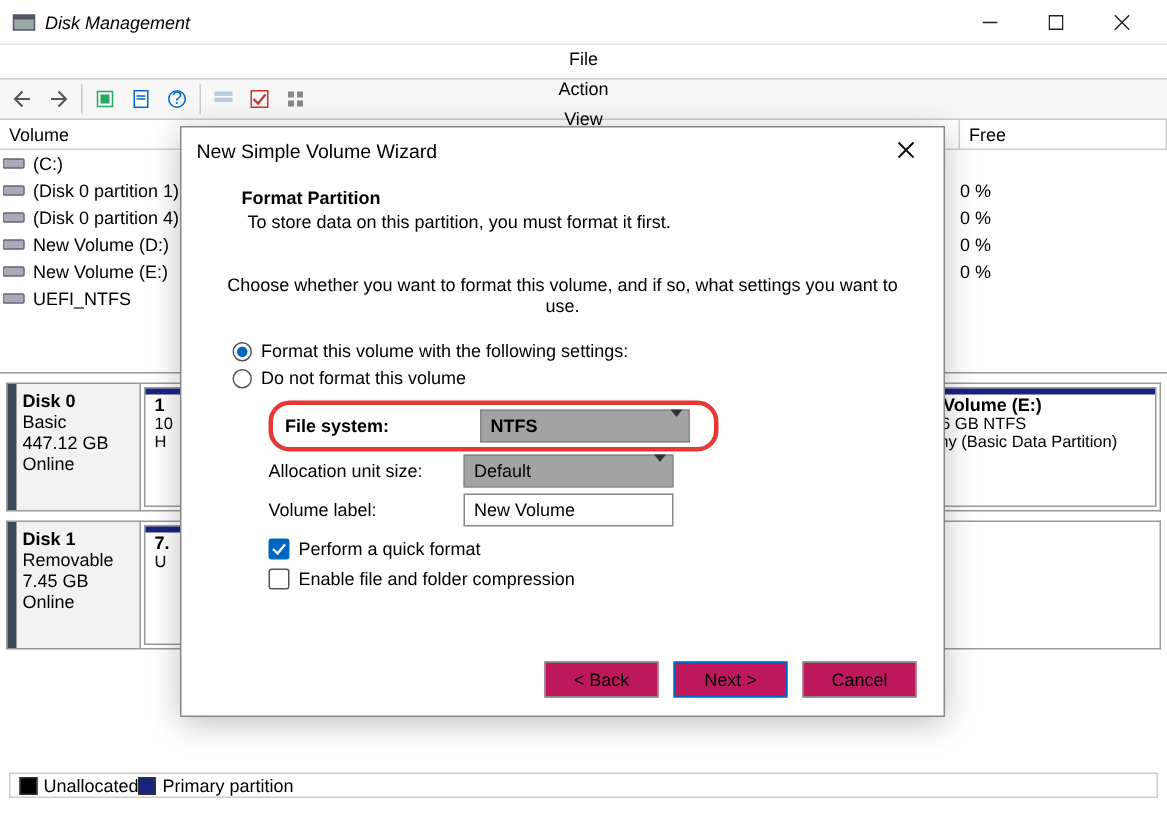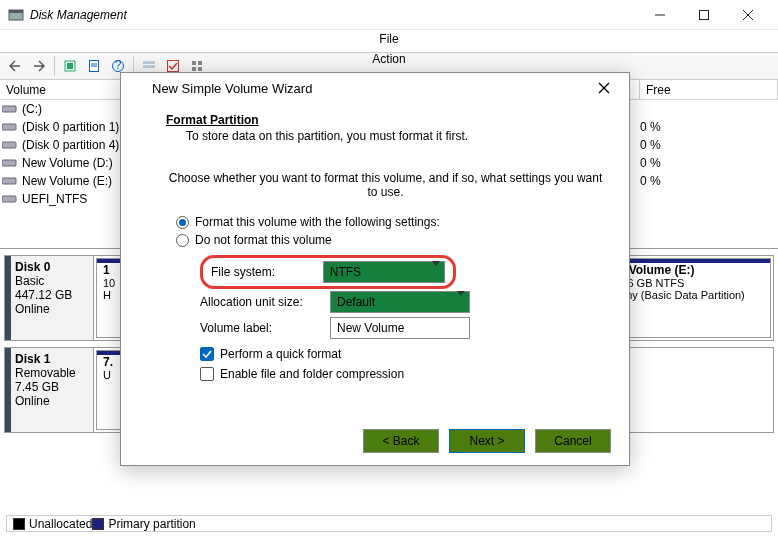--- a/index.html
+++ b/index.html
@@ -43,49 +43,49 @@
 .part .pbar { position:absolute; left:0; top:0; height:4px; width:100%; background:#1a237e; }
 .part .pname { font-weight: bold; }
 .part .pinfo { font-size: 11px; }
 
 .legend { position: absolute; bottom: 10px; left: 6px; right:6px; height: 17px; border: 1px solid #ccc; display:flex; align-items:center; padding:0 6px; }
 .legend .sw { width: 12px; height: 12px; display:inline-block; border:1px solid #333; vertical-align:middle; margin-right:4px;}
 .sw-un { background:#000; }
 .sw-pr { background:#1a237e; }
 
 
-.dialog { position: absolute; left: 120px; top: 72px; width: 510px; height: 394px; background: #fff; border: 1px solid #888; box-shadow: 0 4px 20px rgba(0,0,0,.25); padding-left: 21px; }
+.dialog { position: absolute; left: 120px; top: 84px; width: 510px; height: 394px; background: #fff; border: 1px solid #888; box-shadow: 0 4px 20px rgba(0,0,0,.25); }
 .dlg-title { height: 30px; display:flex; align-items:center; padding:0 10px; }
 .dlg-title .t { font-size: 13px; flex:1; }
 .dlg-close { width:30px; height:30px; display:flex; align-items:center; justify-content:center; }
 .dlg-body { padding: 6px 24px 0 24px; }
-.dlg-body h3 { margin: 4px 0 2px 0; font-size: 12px; font-weight: bold; text-decoration: underline; }
+.dlg-body h3 { margin: 4px 0 2px 16px; font-size: 12px; font-weight: bold; }
 .dlg-body .sub { margin: 0 0 28px 20px; font-size: 12px; }
 .center-line { text-align:center; margin: 14px 0 16px 0; }
 
 .radio-row { display:flex; align-items:center; margin: 4px 0 4px 10px; gap:6px; }
 .radio { width:13px; height:13px; border:1px solid #555; border-radius:50%; display:inline-flex; align-items:center; justify-content:center; background:#fff; }
 .radio.checked::after { content:""; width:7px; height:7px; background:#0067c0; border-radius:50%; }
 
 .settings { margin: 8px 0 0 34px; }
 .srow { display:flex; align-items:center; height: 26px; }
 .srow .lbl { width: 130px; }
-.combo { width: 140px; height: 22px; border:1px solid #888; display:flex; align-items:center; padding:0 6px; position:relative; background:#15803d; font-size:12px; }
+.combo { width: 140px; height: 22px; border:1px solid #888; display:flex; align-items:center; padding:0 6px; position:relative; background:#a3a3a3; font-size:12px; }
 .combo .chev { position:absolute; right:4px; top:4px; }
 .tinput { width: 140px; height: 22px; border:1px solid #888; padding:0 6px; font-size:12px; background:#fff; }
 
-.fs-highlight { border: 3px solid #e53935; border-radius: 14px; padding: 3px 8px; display:flex; align-items:center; width: 256px; }
+.fs-highlight { border: 3px solid #e53935; border-radius: 14px; padding: 3px 8px; display:flex; align-items:center; width: 300px; font-weight: bold; }
 
 .checkrow { display:flex; align-items:center; gap:6px; margin: 6px 0 0 0; }
 .checkbox { width:14px; height:14px; border:1px solid #555; border-radius:2px; display:inline-flex; align-items:center; justify-content:center; background:#fff; }
 .checkbox.checked { background:#0067c0; border-color:#0067c0; }
 .checkbox.checked svg { width:10px; height:10px; }
 
 .dlg-buttons { position:absolute; bottom:12px; right:18px; display:flex; gap:10px; }
-.btn { width: 76px; height: 24px; border:1px solid #888; background:#4d7c0f; display:flex; align-items:center; justify-content:center; font-size:12px; }
+.btn { width: 76px; height: 24px; border:1px solid #888; background:#be185d; display:flex; align-items:center; justify-content:center; font-size:12px; }
 .btn.primary { border:1.5px solid #0067c0; }
 
 .chev-down { width:0;height:0;border-left:4px solid transparent;border-right:4px solid transparent;border-top:5px solid #333; }
 </style>
 </head>
 <body>
 
 <div class="titlebar">
   <span class="app-icon">
     <svg viewBox="0 0 16 16">

